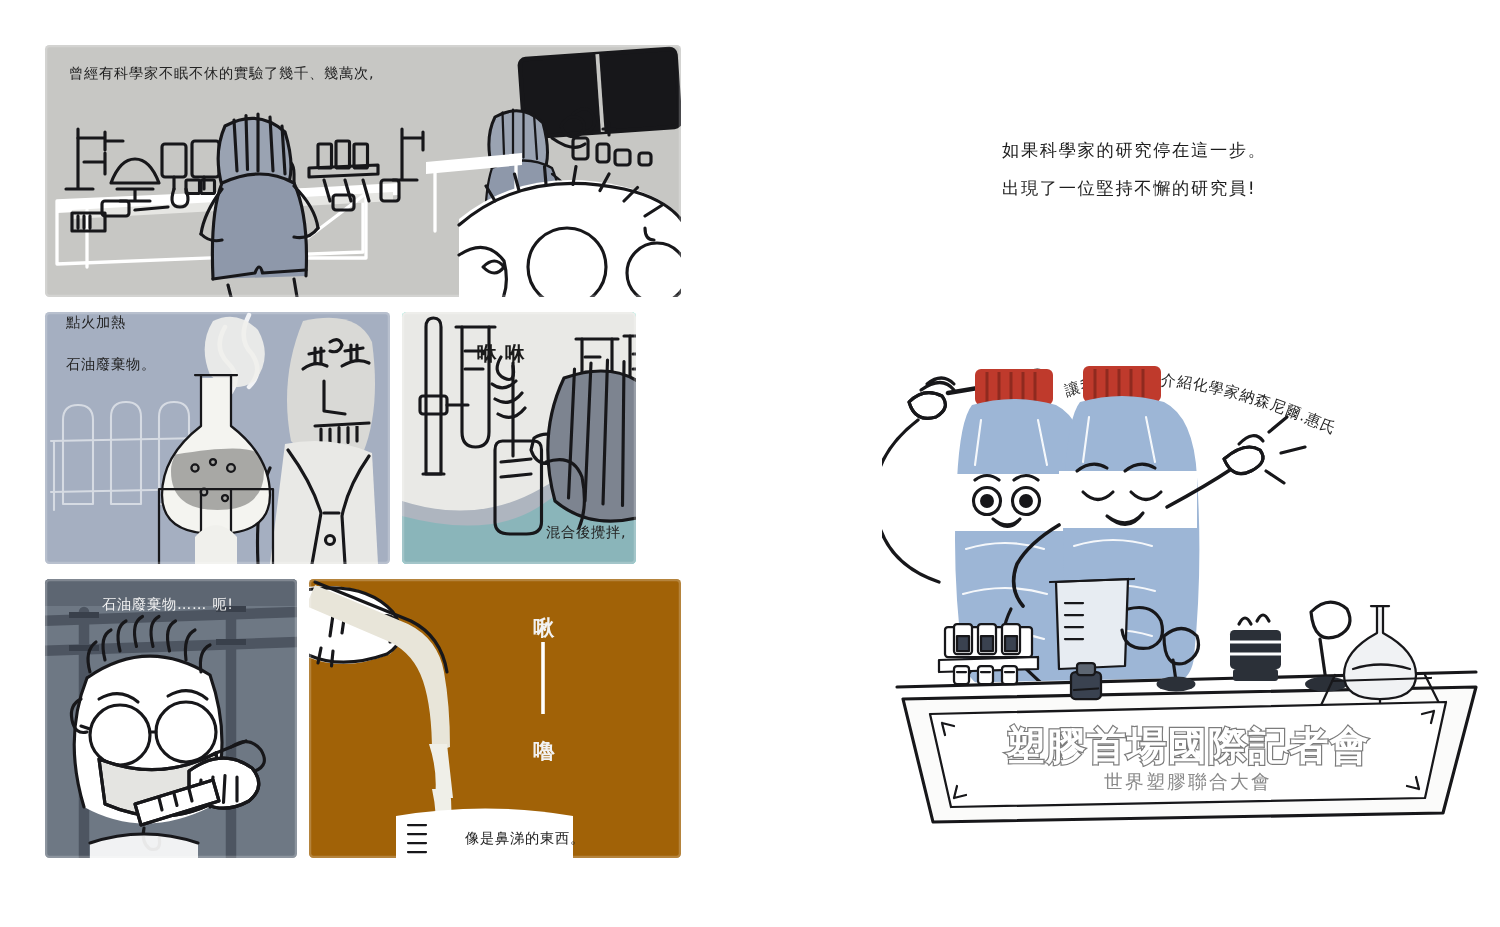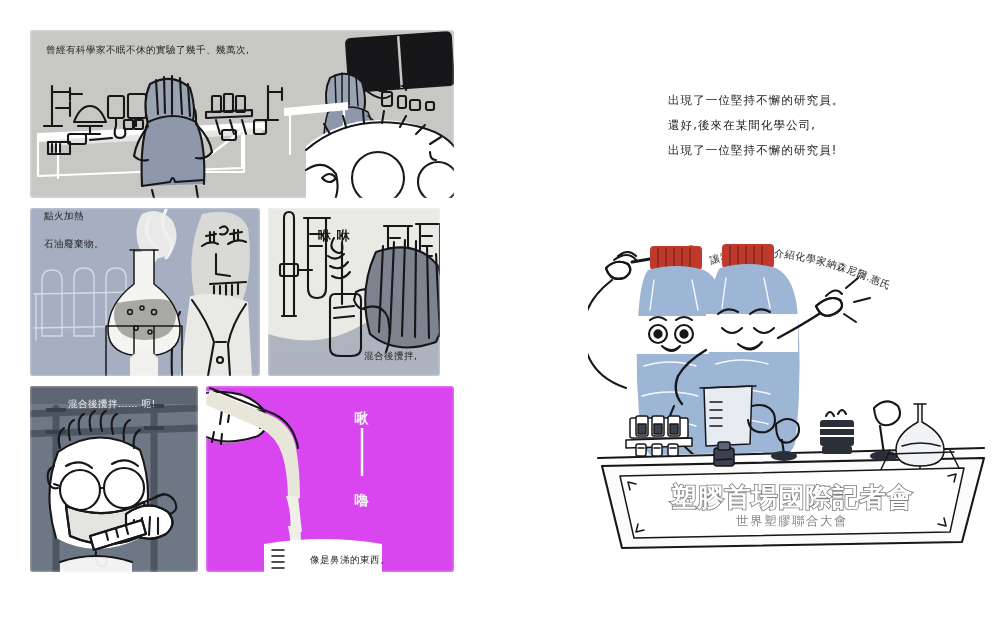--- a/index.html
+++ b/index.html
@@ -8,23 +8,23 @@
   .page{position:absolute;inset:0;background:#fff;}
 
   
   .panel{position:absolute;overflow:hidden;border-radius:3px;}
   .p-text{position:absolute;font-size:9.5px;line-height:16px;letter-spacing:.5px;white-space:nowrap;}
   .p-text.light{color:#f2f2f2;}
   .p-text.dark{color:#232323;}
 
   #panel1{left:30px;top:30px;width:424px;height:168px;background:#c7c7c4;}
   #panel2{left:30px;top:208px;width:230px;height:168px;background:#a5afc1;}
-  #panel3{left:268px;top:208px;width:172px;height:168px;background:#e5e5e5;}
+  #panel3{left:268px;top:208px;width:156px;height:168px;background:#5eead4;}
   #panel4{left:30px;top:386px;width:168px;height:186px;background:#6e7884;}
-  #panel5{left:206px;top:386px;width:248px;height:186px;background:#d946ef;}
+  #panel5{left:206px;top:386px;width:248px;height:186px;background:#a16207;}
 
   
   .panel::after{content:"";position:absolute;inset:0;pointer-events:none;
      box-shadow:inset 0 0 0 1.5px rgba(255,255,255,.22);border-radius:3px;}
 
   svg{display:block;}
   .ink{fill:none;stroke:#17171a;stroke-width:2.1;stroke-linecap:round;stroke-linejoin:round;}
   .ink-thin{fill:none;stroke:#17171a;stroke-width:1.5;stroke-linecap:round;stroke-linejoin:round;}
   .wht{fill:none;stroke:#ffffff;stroke-width:2.2;stroke-linecap:round;stroke-linejoin:round;}
   .wht-thin{fill:none;stroke:#ffffff;stroke-width:1.4;stroke-linecap:round;stroke-linejoin:round;}
@@ -306,21 +306,21 @@
         <path d="M104 134 l-2 18 M112 132 l-2 18 M120 131 l-1 18 M128 132 l0 16"></path>
         <path d="M124 112 q12 -8 20 2 q6 10 -4 14"></path>
         <path d="M60 150 L112 134 L116 148 L64 164 Z" fill="#ffffff"></path>
         <path d="M60 150 L112 134 L116 148 L64 164 Z"></path>
         <path d="M76 146 L78 154 M86 143 L88 151 M96 140 L98 148"></path>
         <path d="M66 166 q-2 10 4 14 q8 2 6 -8"></path>
       </g>
       <path d="M30 176 q36 -12 72 0 L102 186 L30 186 Z" fill="#ffffff" opacity=".9"></path>
       <path class="ink" d="M30 176 q36 -12 72 0"></path>
     </svg>
-    <div class="p-text light" style="left:38px;top:10px;">混合後攪拌…… 呃!</div>
+    <div class="p-text light" style="left:38px;top:10px;">石油廢棄物…… 呃!</div>
   </div>
 
   <div class="panel" id="panel5">
     <svg width="248" height="186" viewBox="0 0 248 186">
 
       <g>
         <path d="M-6 6 q40 -6 60 14 q14 18 0 30 q-40 16 -68 -6 Z" fill="#ffffff"></path>
         <g class="ink">
           <path d="M-6 8 q42 -8 62 14 q12 18 -4 28 q-40 14 -66 -8"></path>
           <path d="M16 24 l-2 14 M24 22 l-2 14"></path>
@@ -343,22 +343,21 @@
       </g>
 
       <line x1="156" y1="42" x2="156" y2="90" stroke="#ffffff" stroke-width="2.4"></line>
     </svg>
     <div class="p-text light vert" style="left:148px;top:14px;font-size:14px;font-weight:bold;">啾</div>
     <div class="p-text light vert" style="left:148px;top:96px;font-size:14px;font-weight:bold;">嚕</div>
     <div class="p-text dark" style="left:104px;top:166px;">像是鼻涕的東西。</div>
   </div>
 
   <div id="rightText">
-    <div>出現了一位堅持不懈的研究員。</div>
-    <div>還好,後來在某間化學公司,</div>
+    <div>如果科學家的研究停在這一步。</div>
     <div>出現了一位堅持不懈的研究員!</div>
   </div>
 
   <div id="scene">
     <svg width="400" height="345" viewBox="0 0 400 345">
       <defs>
         <path id="speechArc" d="M118 56 q90 -36 252 60" fill="none"></path>
       </defs>
 
       <text class="curve-txt">

